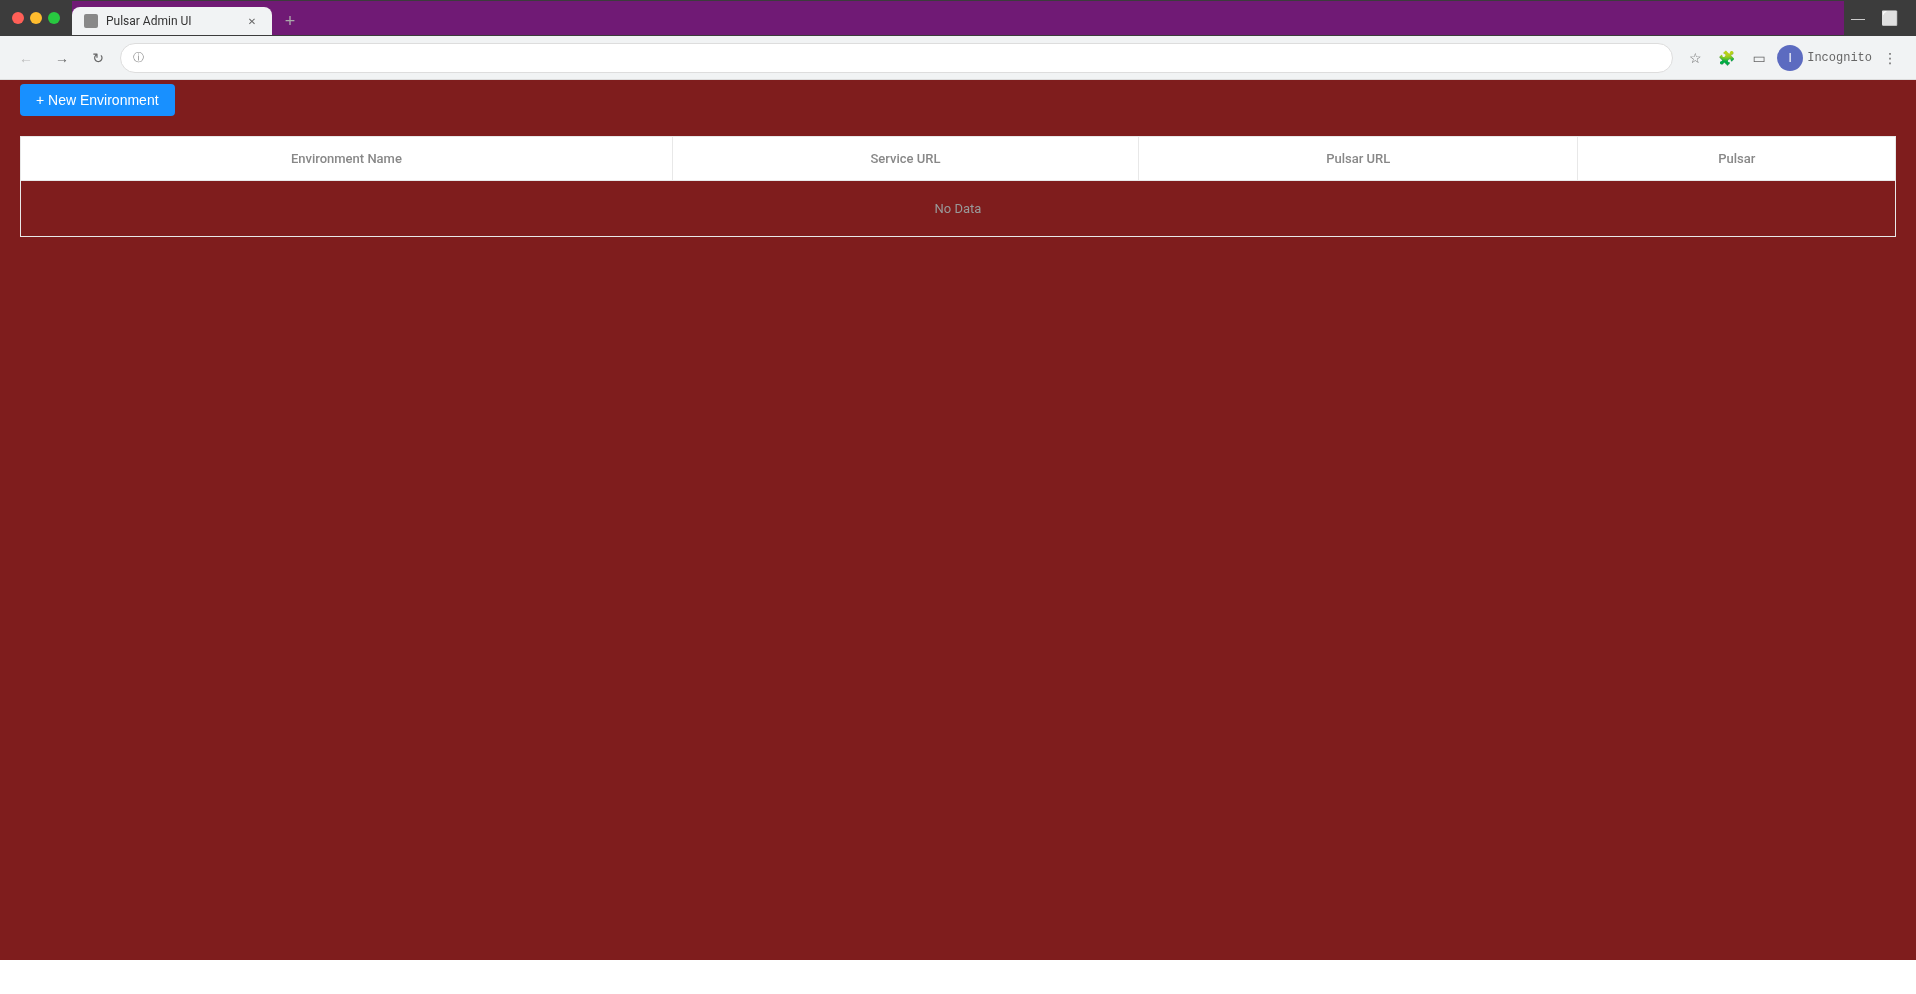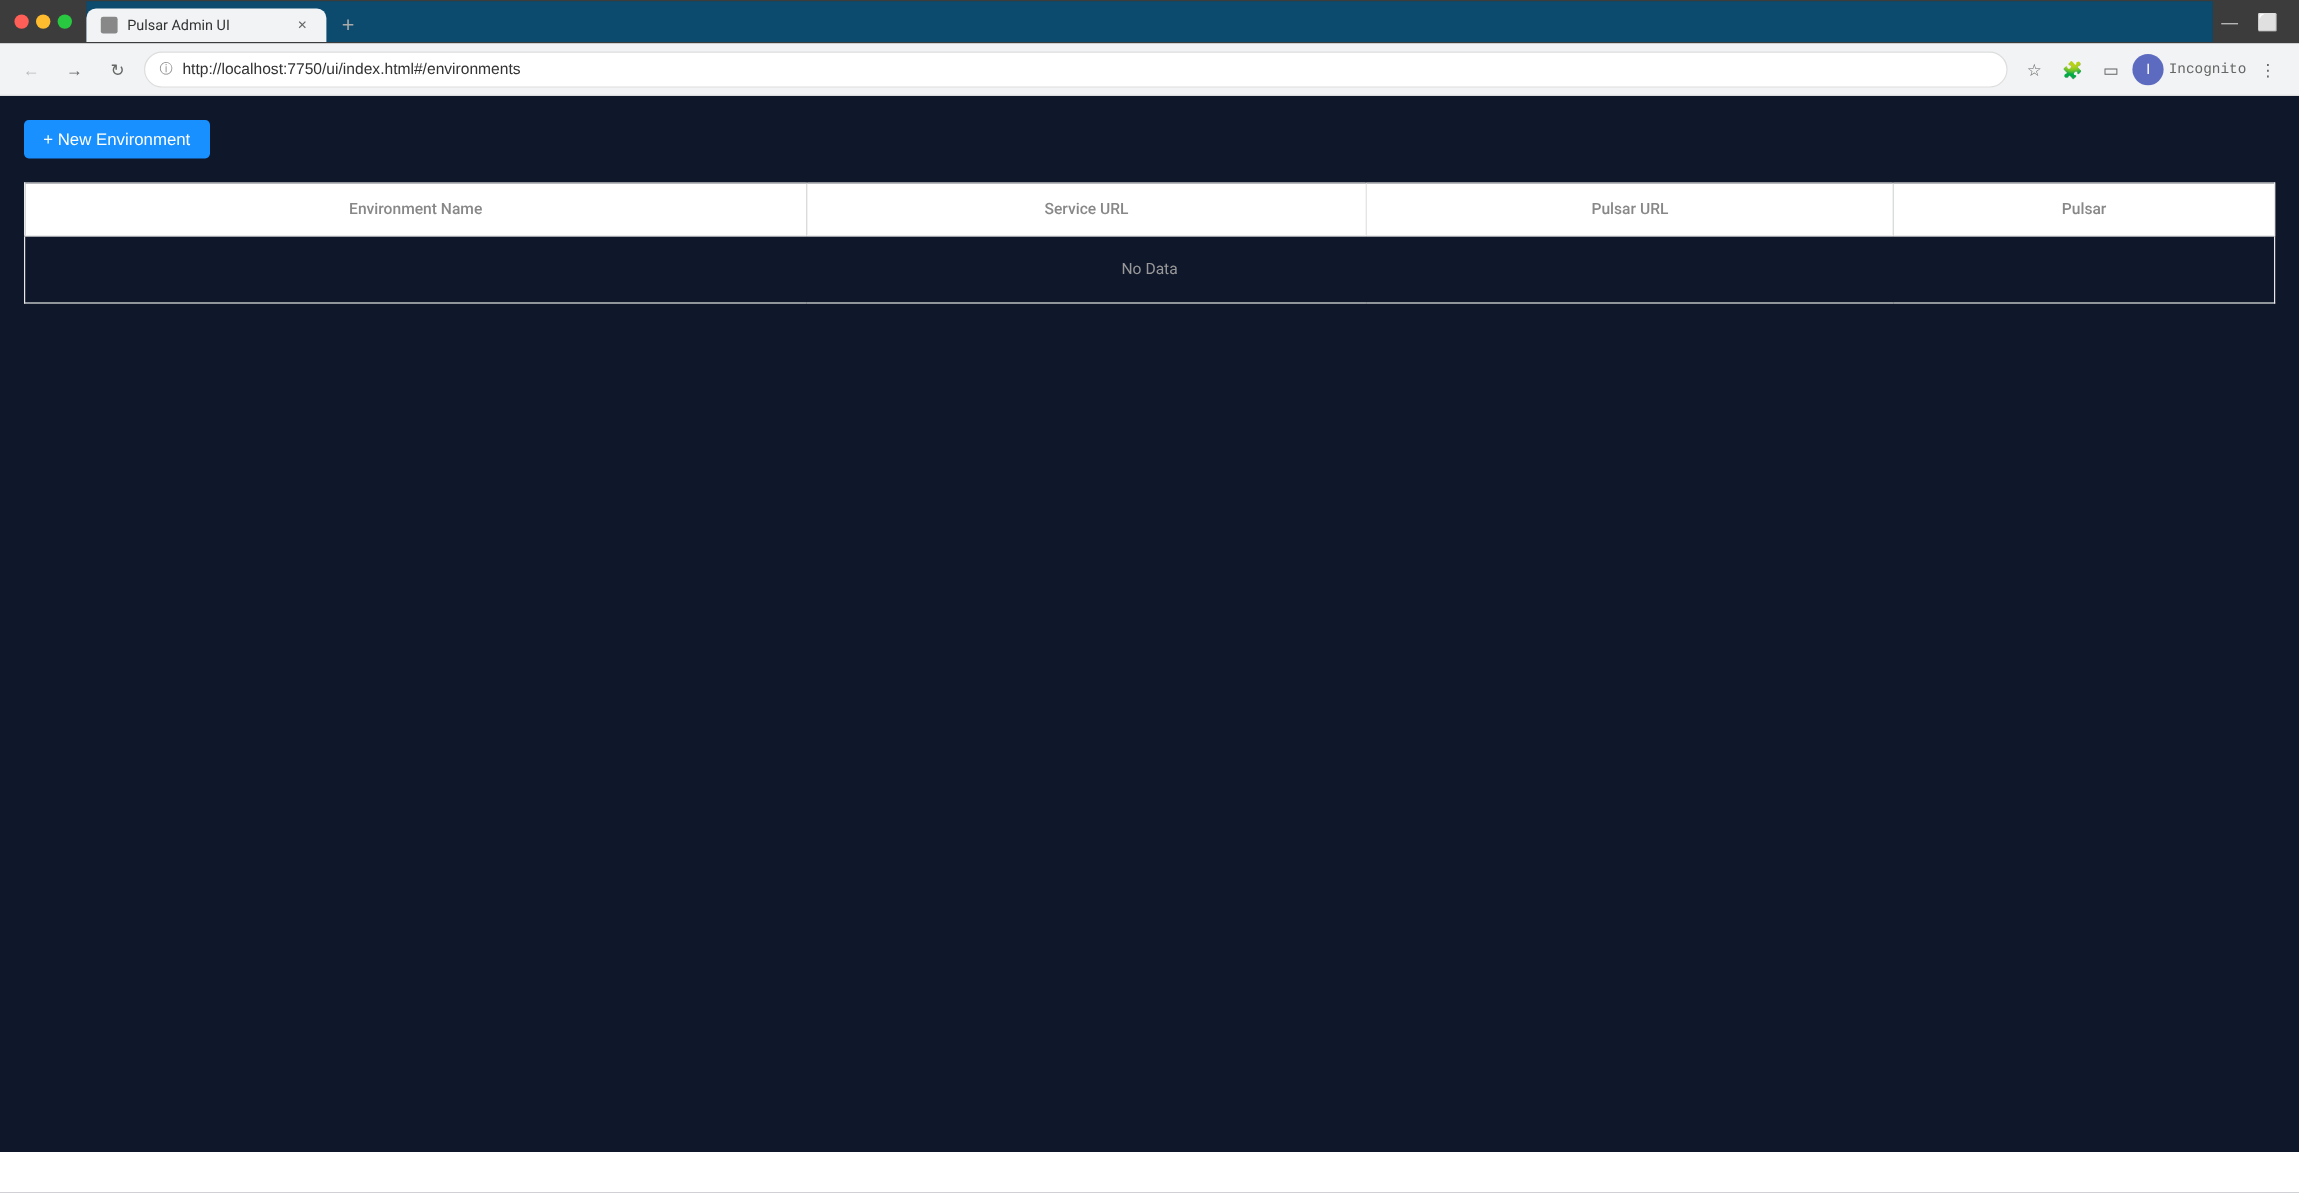--- a/index.html
+++ b/index.html
@@ -45,21 +45,21 @@
 
     .window-btn.close { background: #ff5f57; }
     .window-btn.minimize { background: #febc2e; }
     .window-btn.maximize { background: #28c840; }
 
     .tab-bar {
       display: flex;
       align-items: flex-end;
       padding: 0 12px;
       height: 34px;
-      background: #0c4a6e;
+      background: #701a75;
     }
 
     .tab {
       display: flex;
       align-items: center;
       background: #f1f3f4;
       border-radius: 8px 8px 0 0;
       padding: 0 12px;
       height: 28px;
       min-width: 200px;
@@ -210,22 +210,22 @@
 
     .incognito-label {
       font-size: 12px;
       color: #666;
       white-space: nowrap;
       font-family: Liberation Mono, monospace;
     }
 
     
     .page-content {
-      background: #0f172a;
-      padding: 20px 20px;
+      background: #7f1d1d;
+      padding: 4px 20px;
       min-height: calc(994px - 114px);
     }
 
     .new-env-btn {
       background: #1890ff;
       color: #fff;
       border: none;
       border-radius: 4px;
       padding: 8px 16px;
       font-size: 14px;
@@ -305,21 +305,20 @@
     </div>
   </div>
 
   <div class="browser-toolbar">
     <button class="nav-btn disabled">←</button>
     <button class="nav-btn">→</button>
     <button class="nav-btn">↻</button>
 
     <div class="address-bar">
       <span class="lock-icon">ⓘ</span>
-      <input type="text" value="http://localhost:7750/ui/index.html#/environments" style="">
     </div>
 
     <div class="toolbar-right">
       <button class="toolbar-icon-btn">☆</button>
       <button class="toolbar-icon-btn">🧩</button>
       <button class="toolbar-icon-btn">▭</button>
       <div class="profile-btn">I</div>
       <span class="incognito-label">Incognito</span>
       <button class="toolbar-icon-btn">⋮</button>
     </div>

